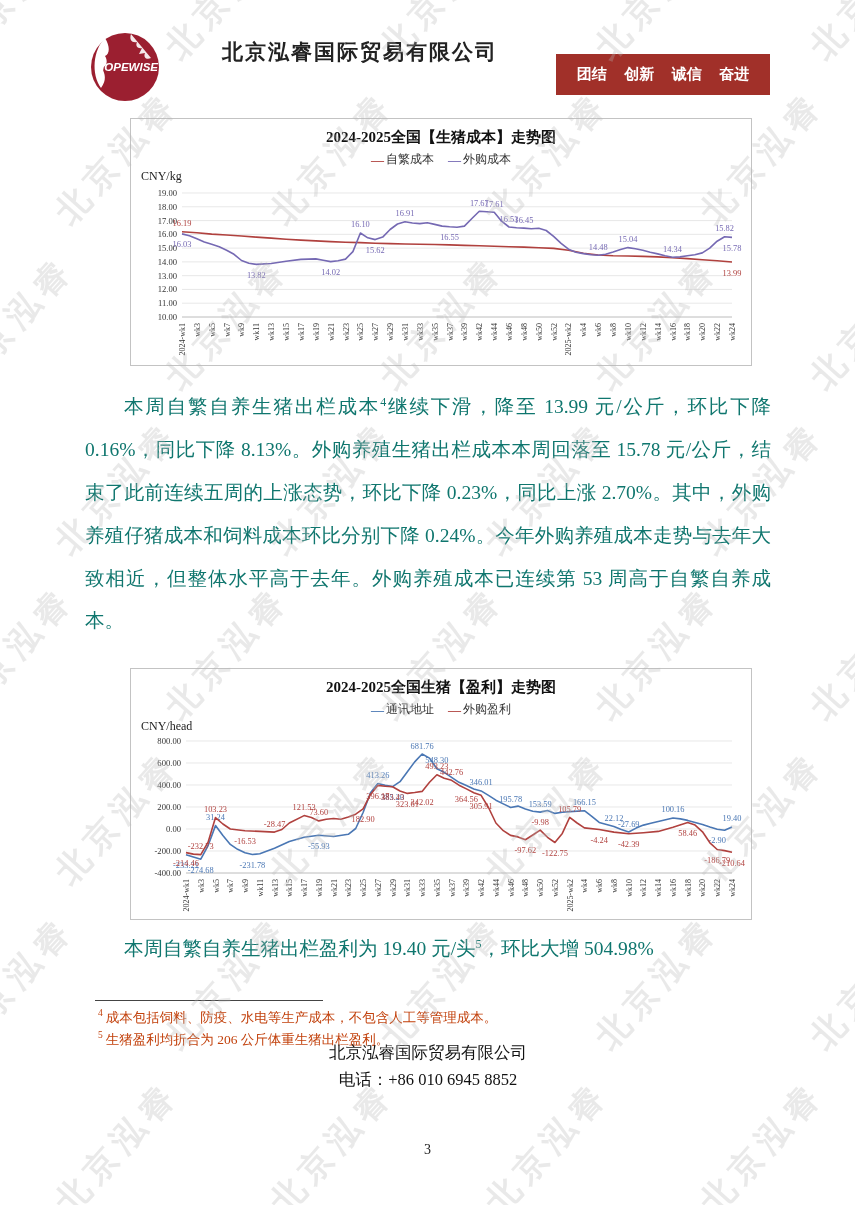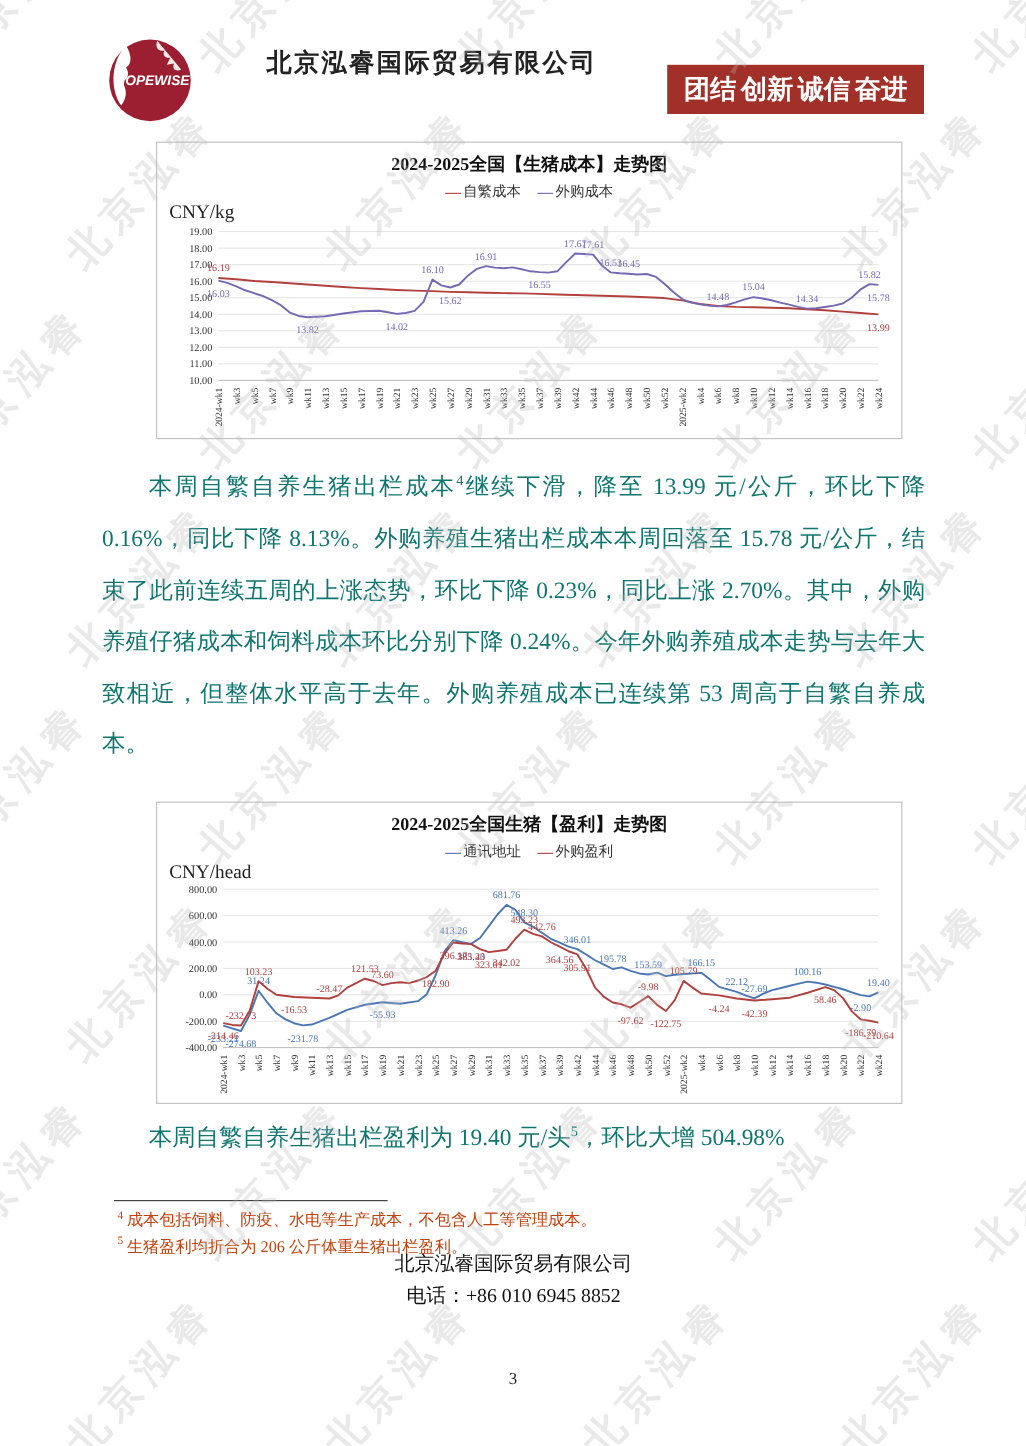--- a/index.html
+++ b/index.html
@@ -17,33 +17,33 @@
   }
   
   #header { position:absolute; left:85px; top:26px; width:685px; height:84px; z-index:2; }
   #logo { position:absolute; left:0; top:2px; width:76px; height:78px; }
   #head-center { position:absolute; left:90px; top:12px; width:370px; text-align:center; }
   #company-cn { font-size:21px; font-weight:bold; letter-spacing:2px; color:#222; }
   #company-en { font-size:15.5px; font-weight:bold; margin-top:4px;
                 font-family:"Liberation Sans","DejaVu Sans",sans-serif; color:#222; }
   #banner { position:absolute; right:0; top:28px; width:214px; height:41px;
             display:flex; align-items:center; justify-content:space-around; padding:0 12px; }
-  .banner-word { font-size:22px; font-weight:bold;
+  .banner-word { font-size:15px; font-weight:bold;
                  font-family:Liberation Serif, serif; }
   
   .chart-box { position:absolute; left:130px; width:622px; background:#fff;
                border:1px solid #c3c3c3; z-index:2; }
   #chart-box-1 { top:118px; height:248px; }
   #chart-box-2 { top:668px; height:252px; }
   .chart-title { text-align:center; font-weight:bold; font-size:15px; margin-top:9px; color:#111; }
   .chart-legend { display:flex; justify-content:center; gap:14px; font-size:12px;
                   margin-top:4px; color:#333; }
   .legend-item { display:flex; align-items:center; gap:2px; }
   .legend-dash { font-weight:bold; font-size:13px; }
-  .chart-ylabel { position:absolute; left:10px; top:50px; font-size:16px; color:#222; }
+  .chart-ylabel { position:absolute; left:10px; top:50px; font-size:12px; color:#222; }
   .chart-svg { position:absolute; left:7px; }
   #chart-svg-0 { top:66px; }
   #chart-svg-1 { top:64px; }
   
   .para { position:absolute; left:85px; width:686px; font-size:19.5px; line-height:2.2;
           text-align:justify; text-indent:2em; color:#0f766e; z-index:2; }
   #para-1 { top:386px; }
   #para-2 { top:928px; }
   .sup { font-size:12px; vertical-align:super; line-height:0; }
   

